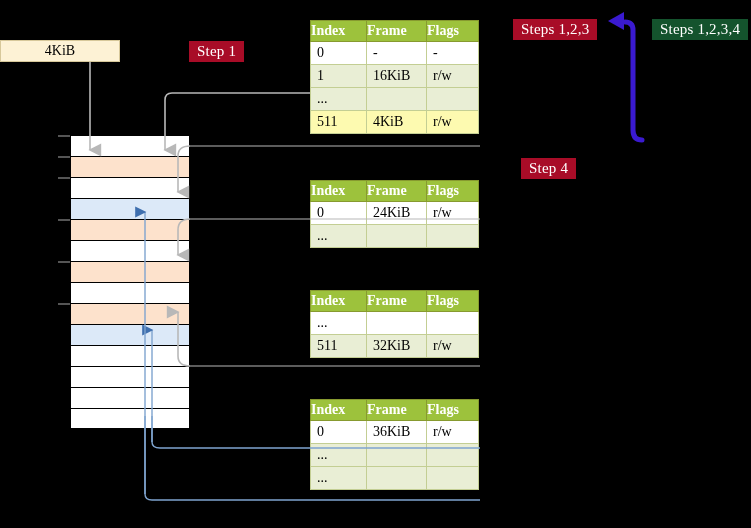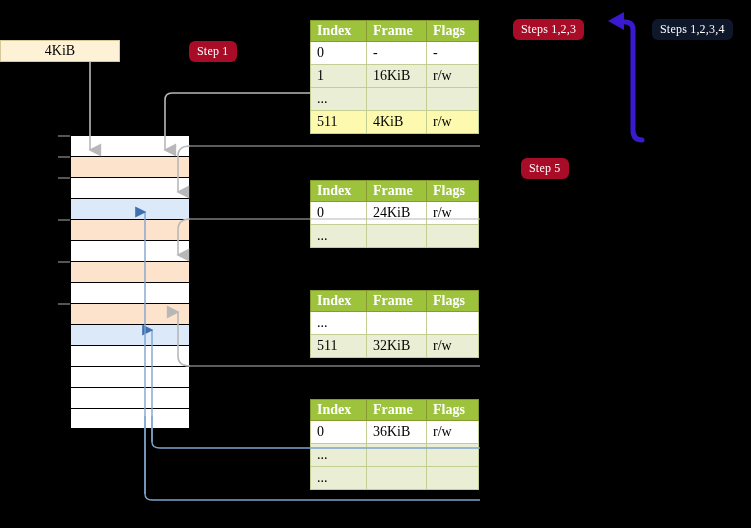--- a/index.html
+++ b/index.html
@@ -8,29 +8,28 @@
     font-family:"Liberation Serif", serif;
     color:#000;
   }
   .stage{position:absolute;left:0;top:0;width:751px;height:528px;}
 
   
   .badge{
     position:absolute;
     color:#ffffff;
     font-family:"Liberation Serif", serif;
-    font-size:12px;
+    font-size:15px;
     line-height:18px;
     padding:1px 8px 2px 8px;
     white-space:nowrap;
     letter-spacing:0.2px;
-    border-radius:6px;
   }
   .badge-red{background:#a80c27;}
-  .badge-blue{background:#0f172a;}
+  .badge-blue{background:#14532d;}
 
   #badge-step0{left:189px;top:41px;}
   #badge-steps123{left:513px;top:19px;}
   #badge-steps1234{left:652px;top:19px;}
   #badge-step4{left:521px;top:158px;}
 
   
   #kib-box{
     position:absolute;left:0px;top:40px;width:120px;height:22px;
     background:#fdf2d5;border:1px solid #d7c89a;
@@ -60,21 +59,21 @@
 
   
   .ptable{
     position:absolute;
     border-collapse:collapse;
     font-size:14px;
     background:#ffffff;
   }
   .ptable th{
     background:#9dc23c;color:#ffffff;font-weight:bold;
-    text-align:left;padding:2px 6px;
+    text-align:left;padding:2px 0;
     border:1px solid #879a2f;
     font-size:14px;
     height:21px;box-sizing:border-box;
   }
   .ptable td{
     border:1px solid #c3ce93;
     padding:2px 6px;height:23px;box-sizing:border-box;
     text-align:left;color:#000;
   }
   .ptable tr.alt td{background:#e9eed5;}
@@ -99,21 +98,21 @@
 
 <div class="stage">
 
   <div id="kib-box">
     <span>4KiB</span>
   </div>
 
   <div class="badge badge-red" id="badge-step0">Step 1</div>
   <div class="badge badge-red" id="badge-steps123">Steps 1,2,3</div>
   <div class="badge badge-blue" id="badge-steps1234">Steps 1,2,3,4</div>
-  <div class="badge badge-red" id="badge-step4">Step 5</div>
+  <div class="badge badge-red" id="badge-step4">Step 4</div>
 
   <div id="mem-grid">
       <div class="mem-row" style="top: 0px;"></div>
       <div class="mem-row peach" style="top: 21px;"></div>
       <div class="mem-row" style="top: 42px;"></div>
       <div class="mem-row blue" style="top: 63px;"></div>
       <div class="mem-row peach" style="top: 84px;"></div>
       <div class="mem-row" style="top: 105px;"></div>
       <div class="mem-row peach" style="top: 126px;"></div>
       <div class="mem-row" style="top: 147px;"></div>

